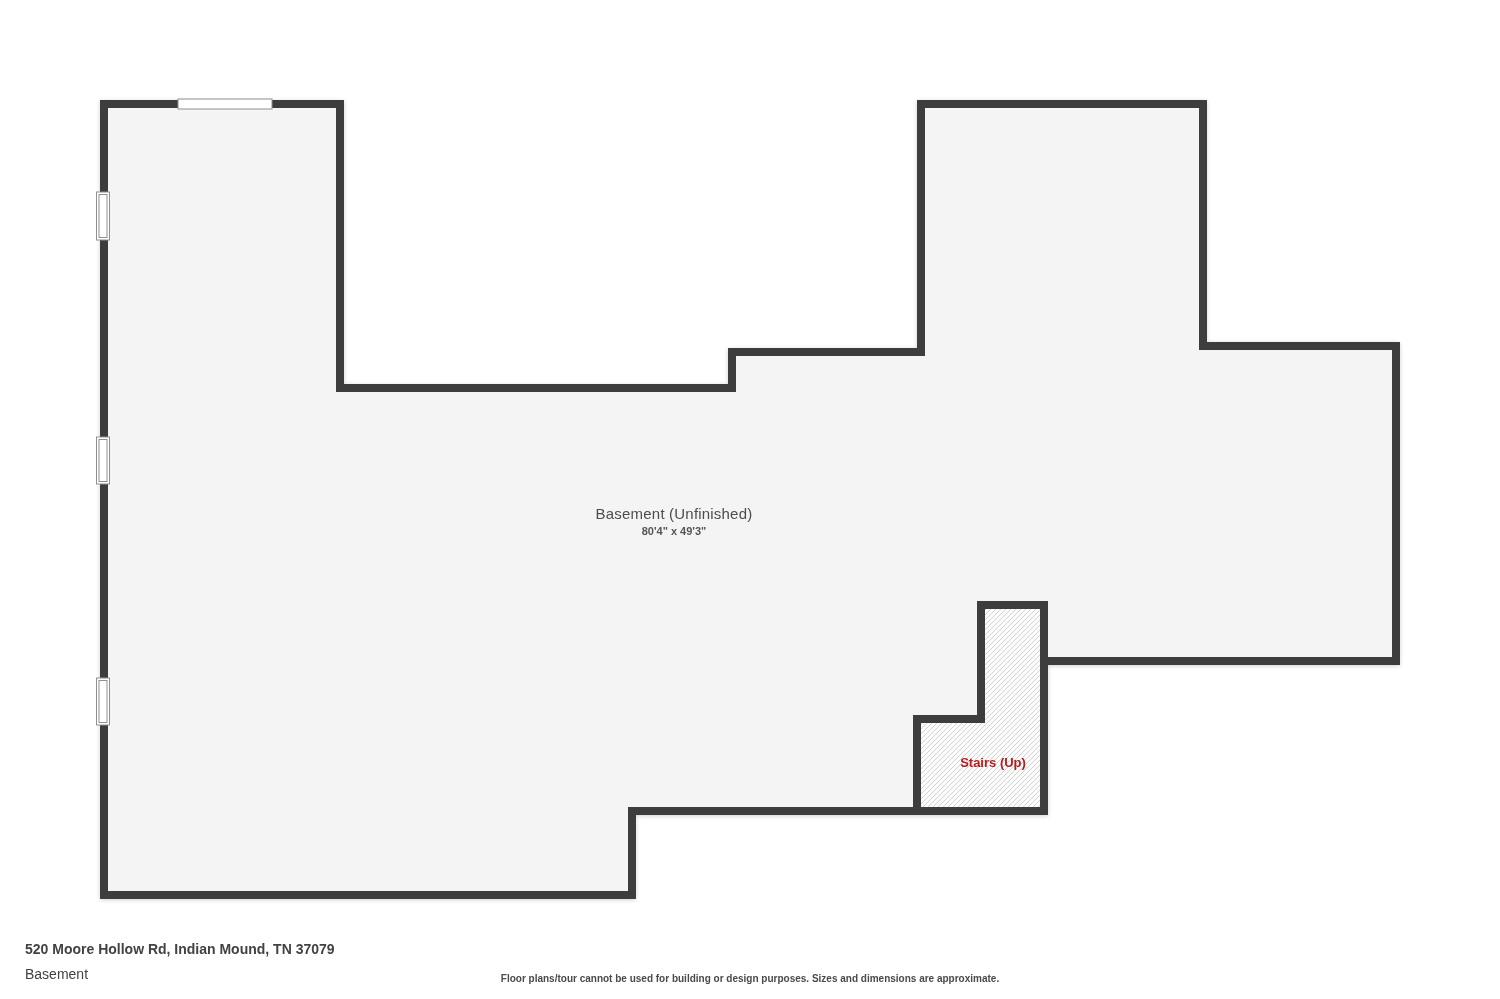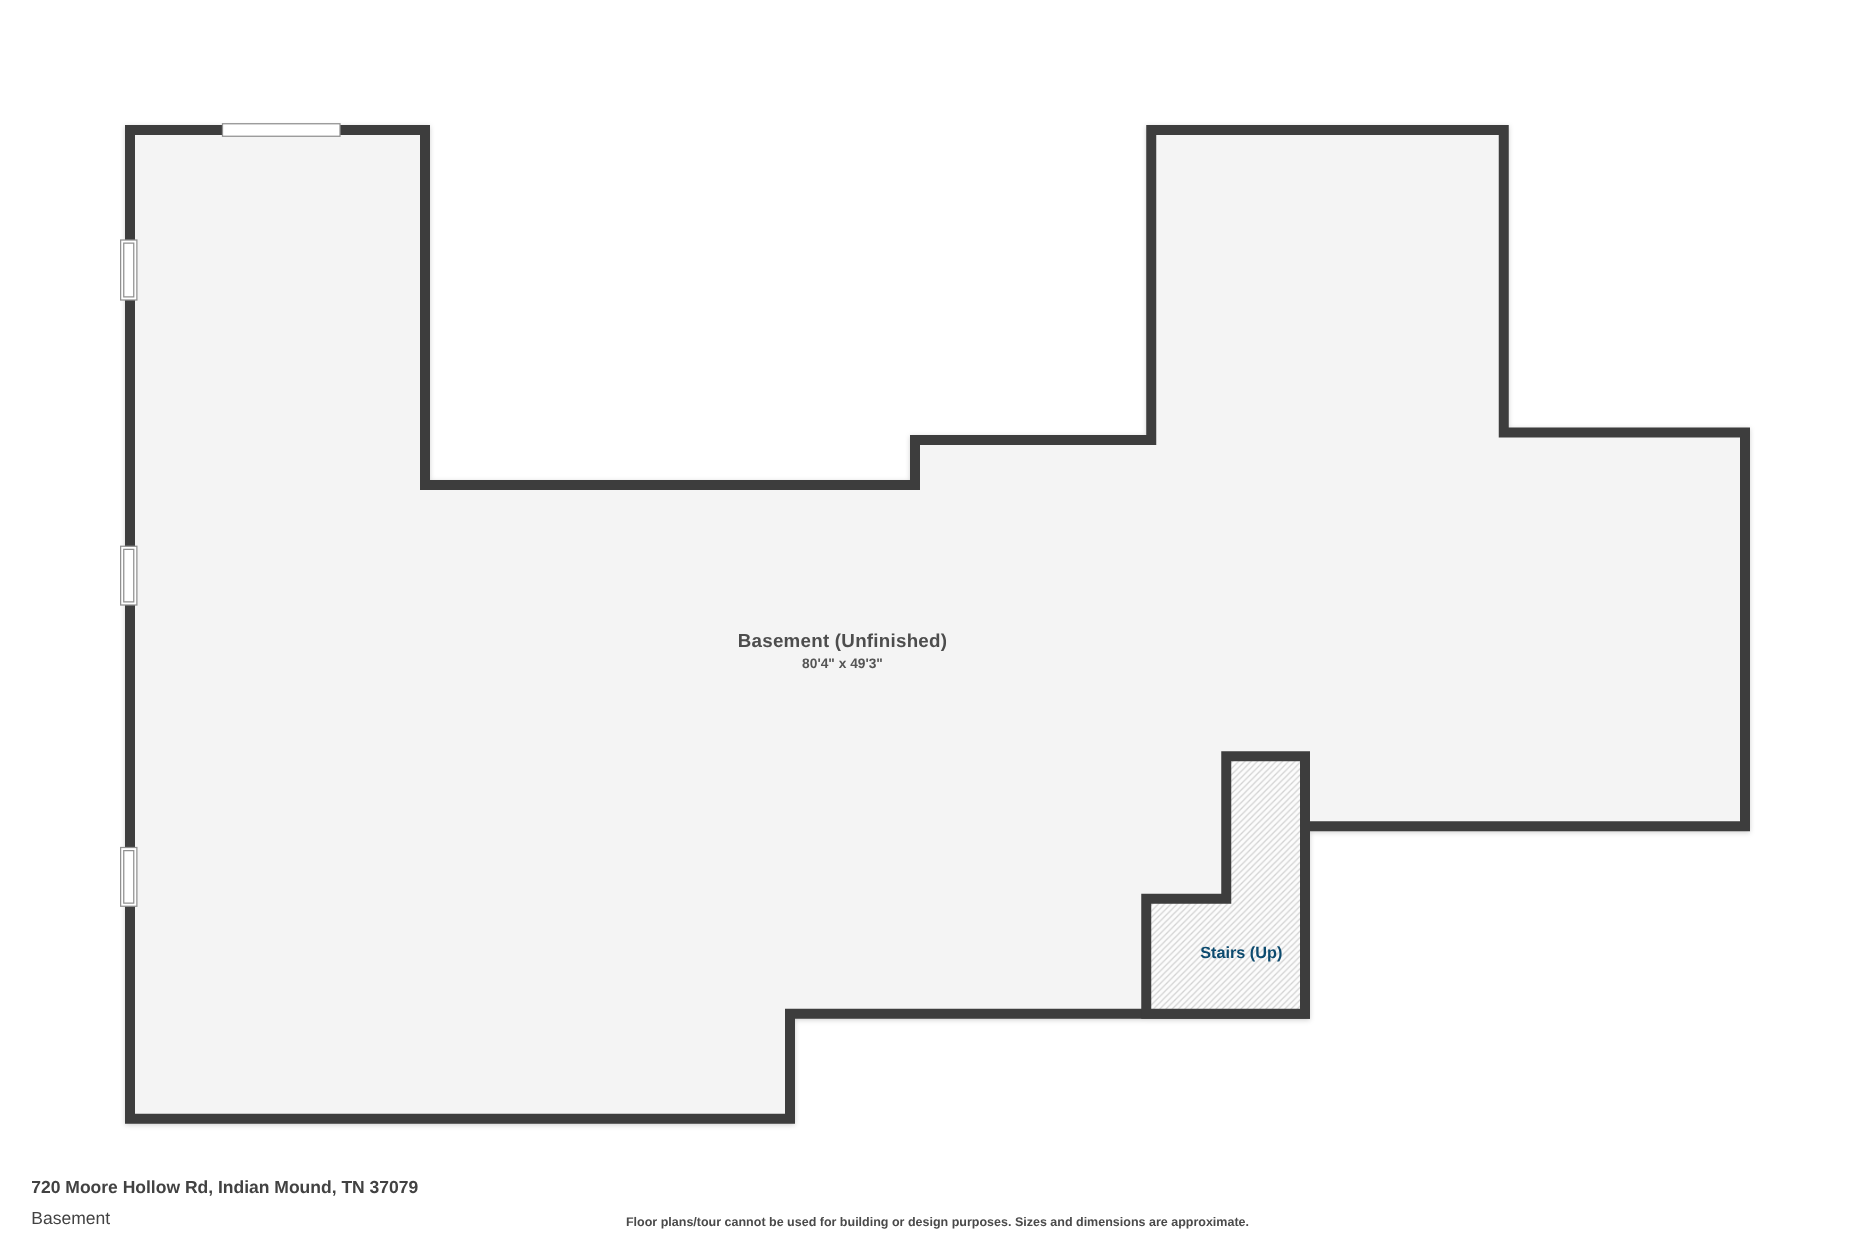--- a/index.html
+++ b/index.html
@@ -26,33 +26,33 @@
     filter: drop-shadow(0px 1px 2px rgba(0,0,0,0.18));
   }
   .plan-label {
     position: absolute;
     transform: translate(-50%, -50%);
     white-space: nowrap;
     text-align: center;
   }
   .room-title {
     font-size: 15px;
-    font-weight: 700;
+    font-weight: 400;
     color: #4d4d4d;
     letter-spacing: 0.2px;
   }
   .room-dims {
     font-size: 11px;
     font-weight: 700;
     color: #555555;
   }
   .stairs-label {
     font-size: 13px;
     font-weight: 700;
-    color: #0c4a6e;
+    color: #b91c1c;
   }
   .address {
     position: absolute;
     left: 25px;
     top: 941px;
     font-size: 14px;
     font-weight: 700;
     color: #424242;
   }
   .floor-name {
@@ -100,19 +100,19 @@
       <rect x="99" y="680.5" width="8" height="42" fill="none" stroke="#909090" stroke-width="1"></rect>
       <rect x="178" y="99" width="94" height="10" fill="#ffffff" stroke="#909090" stroke-width="1"></rect>
     </svg>
 
   <div class="plan-label room-title" style="left: 674px; top: 513px;">Basement (Unfinished)</div>
 
   <div class="plan-label room-dims" style="left: 674px; top: 531px;">80'4" x 49'3"</div>
 
   <div class="plan-label stairs-label" style="left: 993px; top: 762px;">Stairs (Up)</div>
 
-  <div class="address">720 Moore Hollow Rd, Indian Mound, TN 37079</div>
+  <div class="address">520 Moore Hollow Rd, Indian Mound, TN 37079</div>
 
   <div class="floor-name">Basement</div>
 
   <div class="disclaimer">Floor plans/tour cannot be used for building or design purposes. Sizes and dimensions are approximate.</div>
 
 </div>
 
 </body></html>

